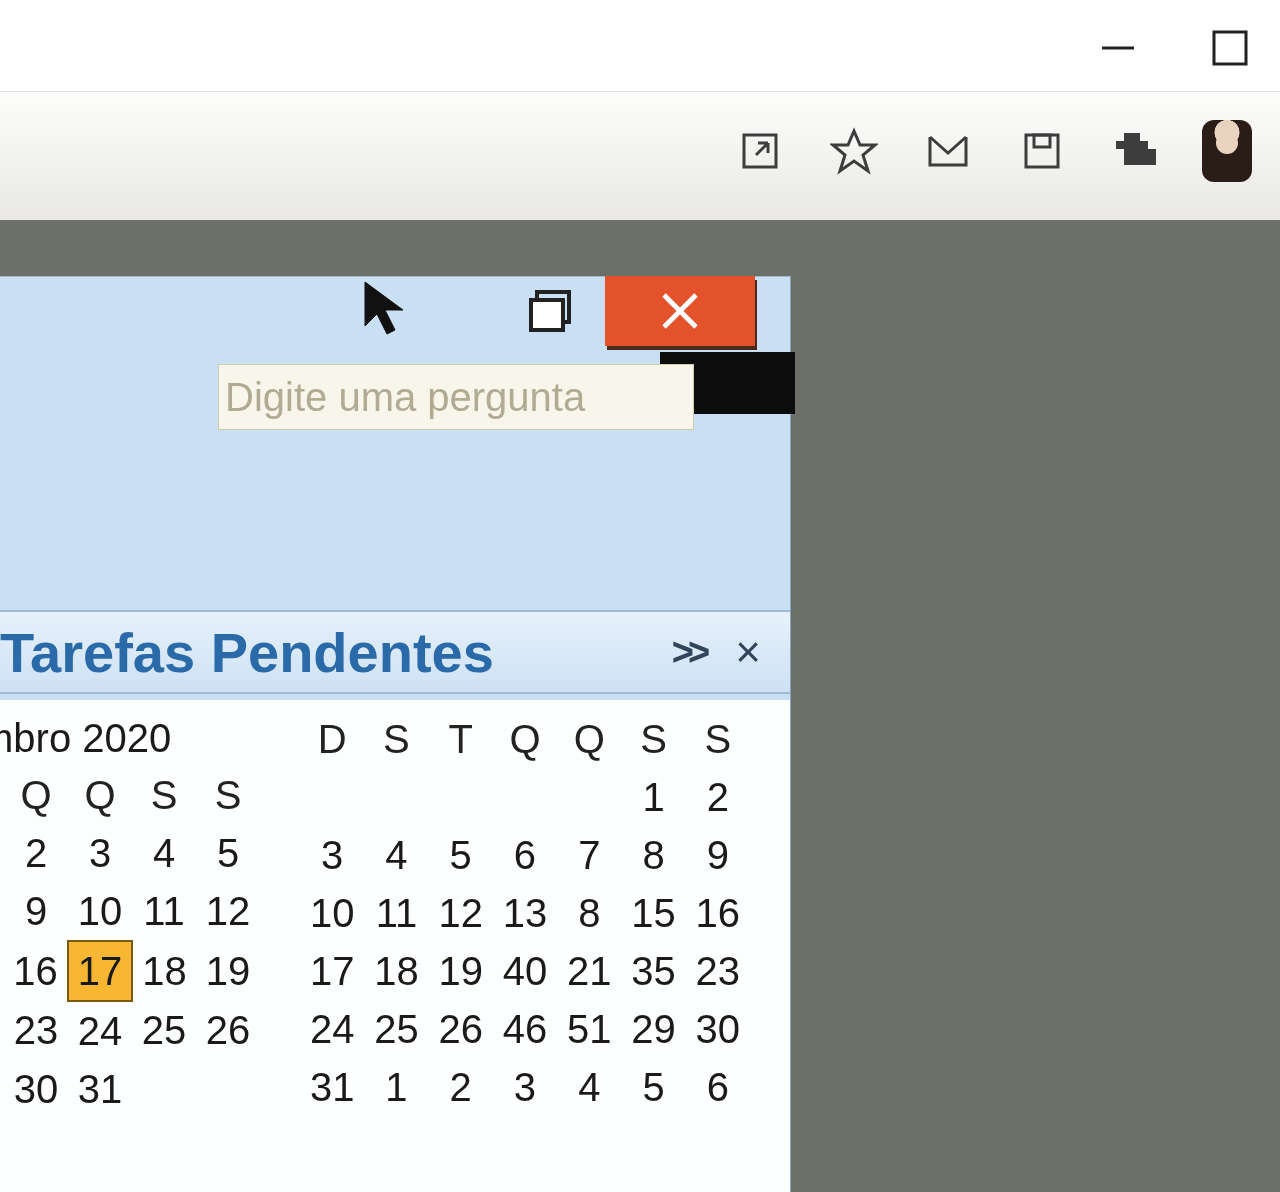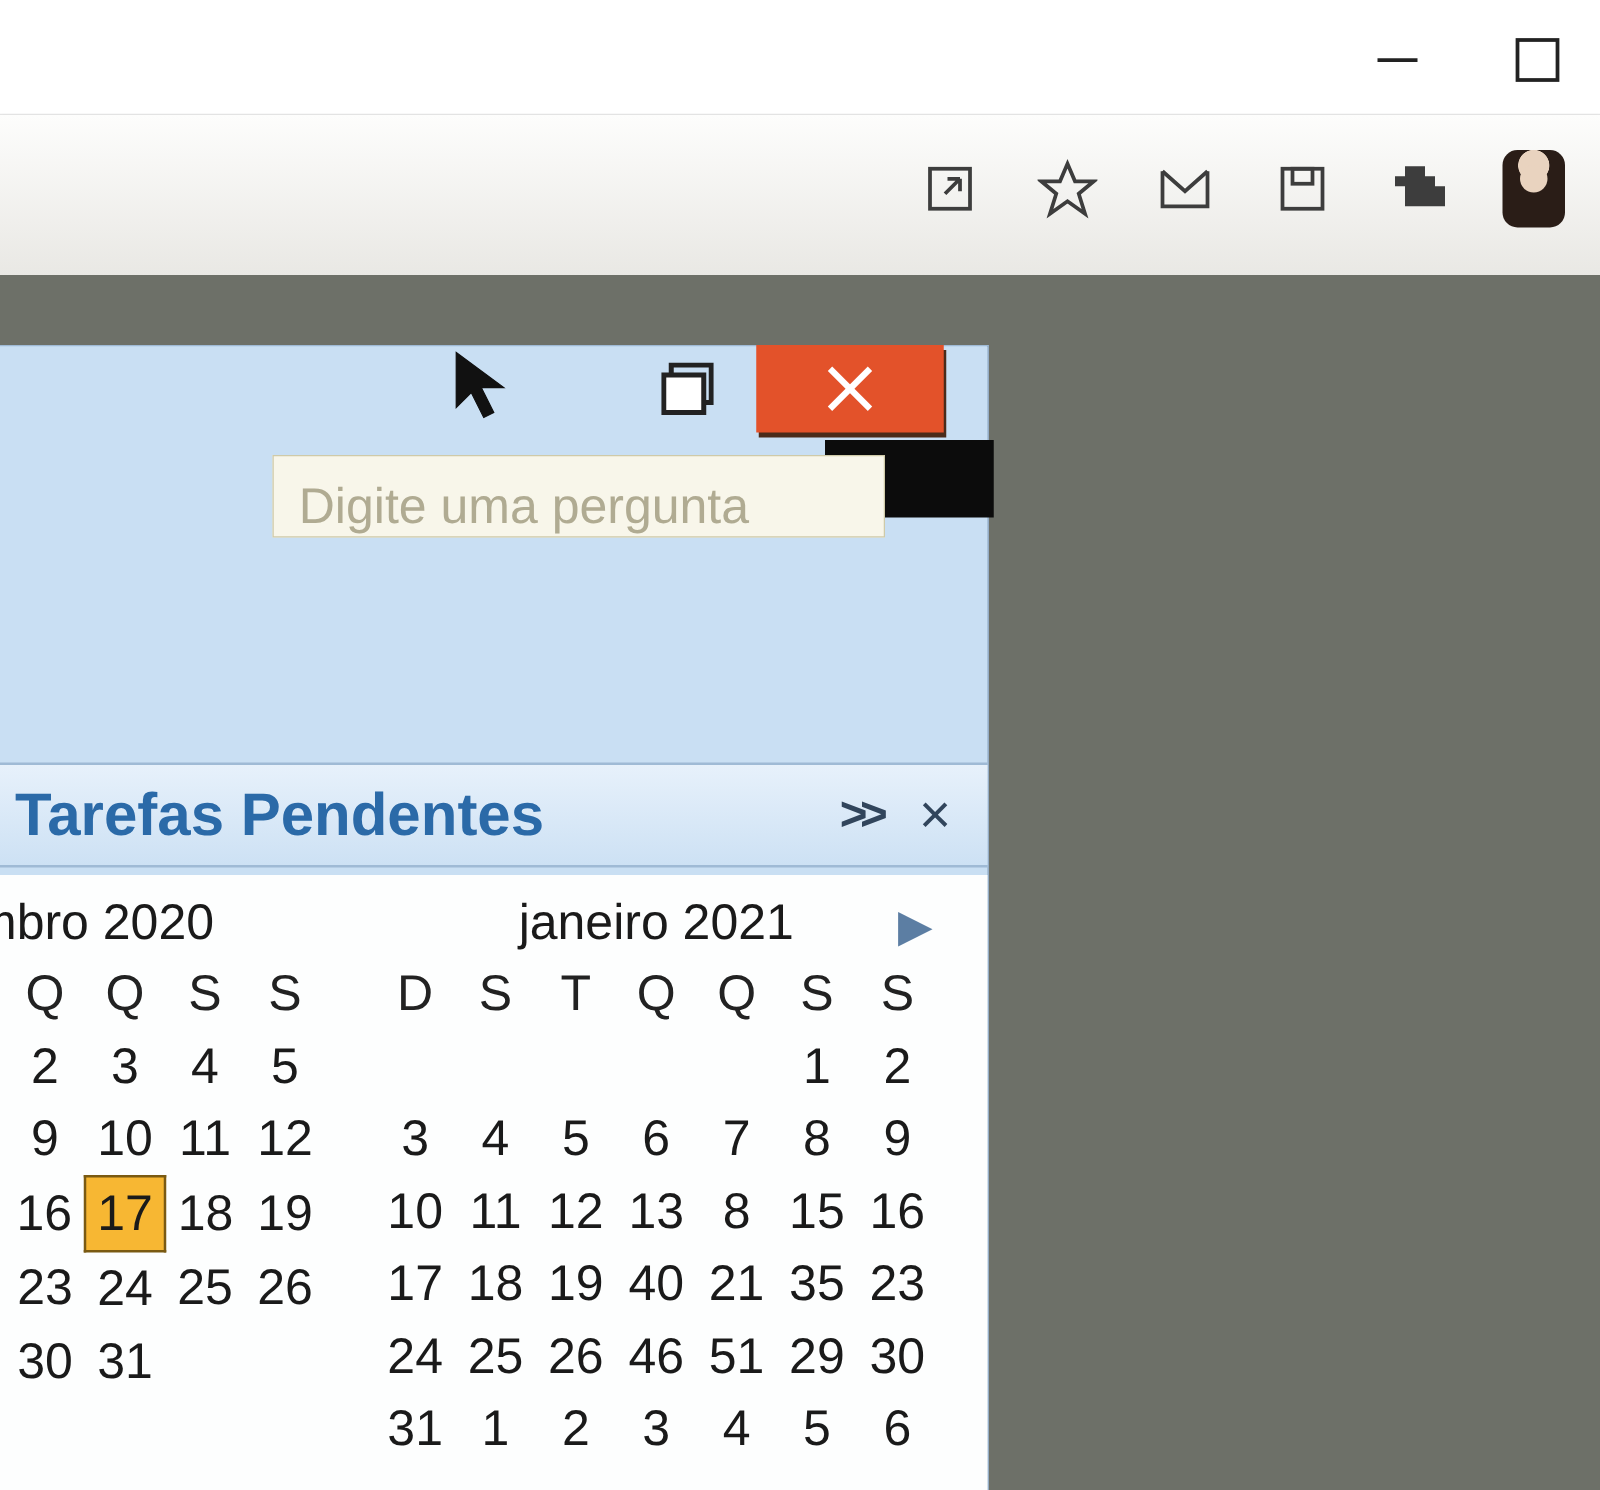--- a/index.html
+++ b/index.html
@@ -131,22 +131,22 @@
   
   .help-box {
     position: absolute;
     left: 218px;
     top: 364px;
     width: 470px;
     height: 64px;
     background: #f8f6ea;
     border: 1px solid #cfcaa8;
     display: flex;
-    align-items: flex-end;
-    padding-left: 18px;
+    align-items: center;
+    padding-left: 4px;
     font-size: 40px;
     color: #b0ab92;
   }
   .help-box input{
     border:none;background:transparent;outline:none;width:100%;
     font-size:40px;color:#333;
   }
   .help-box input::placeholder{color:#b0ab92;}
 
   
@@ -156,24 +156,24 @@
     top:610px;
     width:790px;
     height:80px;
     display:flex;
     align-items:center;
     border-top:2px solid #9fbad5;
     border-bottom:2px solid #9fbad5;
     background: linear-gradient(#e7f1fb, #cde1f4);
   }
   .panel-head .title{
-    font-size:48px;
+    font-size:56px;
     font-weight:700;
     color:#2b6aa8;
-    padding-left:12px;
+    padding-left:0;
     flex:1;
     white-space:nowrap;
     overflow:hidden;
   }
   .panel-head .chevrons,
   .panel-head .close {
     width:60px;text-align:center;font-size:38px;color:#31455c;
     user-select:none;
   }
   .panel-head .chevrons{letter-spacing:-6px;font-weight:700;}
@@ -370,24 +370,20 @@
             <td>30</td>
             <td>31</td>
             <td></td>
             <td></td>
           </tr>
         </tbody>
     </table>
   </div>
 
   <div class="cal right">
-    <div class="cal-title">
-      <span>janeiro 2021</span>
-      <span class="nav-next">▶</span>
-    </div>
     <table class="month">
       <thead>
           <tr id="dow-right">
             <th>D</th>
             <th>S</th>
             <th>T</th>
             <th>Q</th>
             <th>Q</th>
             <th>S</th>
             <th>S</th>

